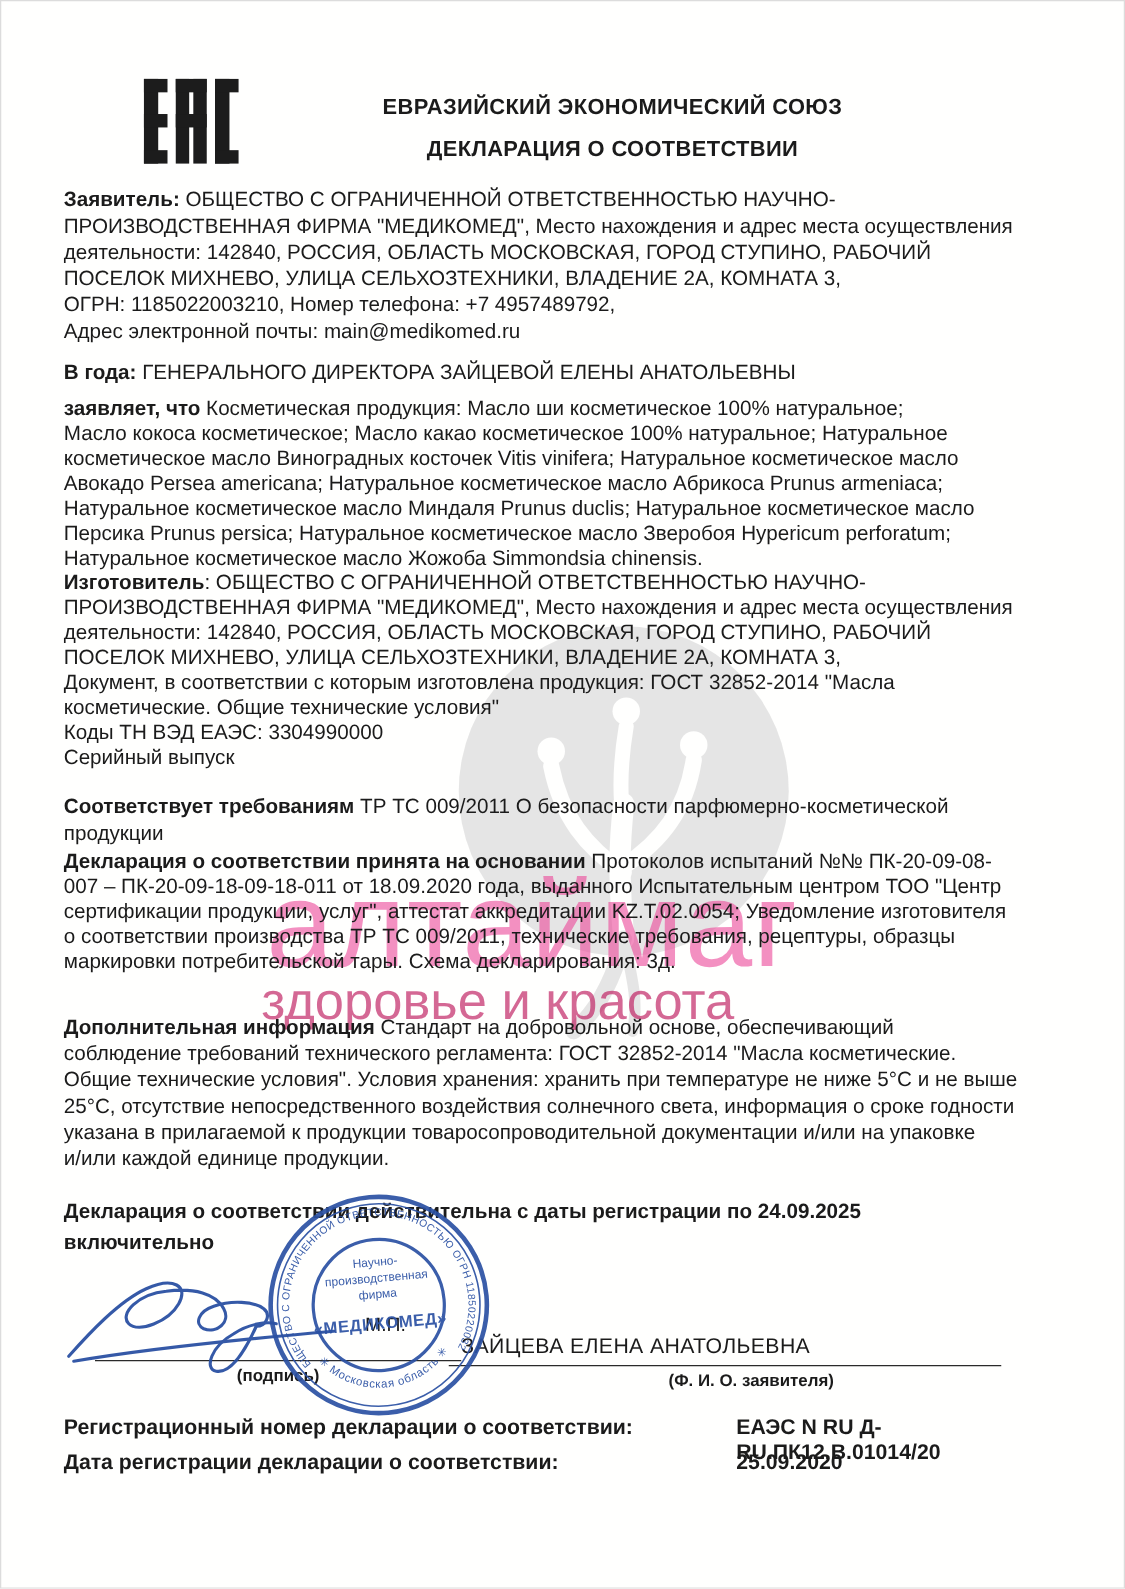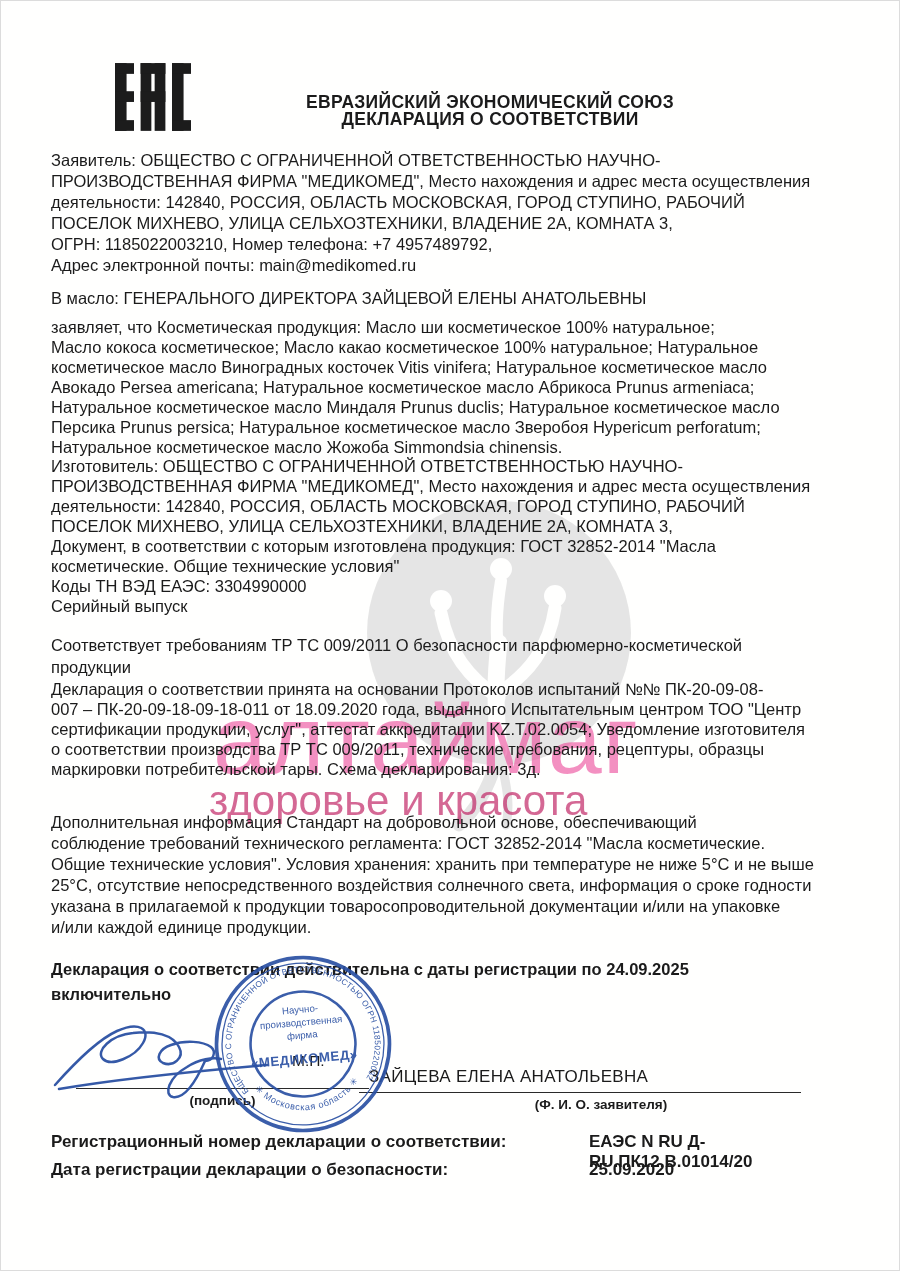--- a/index.html
+++ b/index.html
@@ -5,26 +5,26 @@
   html,body{margin:0;padding:0;background:#ffffff;}
   .page{
     position:relative;width:900px;height:1271px;background:#fffffe;
     border:1px solid #dcdcdc;box-sizing:border-box;overflow:hidden;
     font-family:"Liberation Sans", sans-serif;color:#1b1b1b;
   }
   
   .eac-logo{position:absolute;left:114px;top:54px;width:76px;height:84px;}
   .hdr{position:absolute;left:0;top:0;width:100%;box-sizing:border-box;padding-left:80px;
        text-align:center;font-weight:bold;font-size:17.5px;letter-spacing:.3px;}
-  .hdr1{top:91px;text-align:center;}
+  .hdr1{top:74px;text-align:center;}
   .hdr2{top:108px;}
   
   .block{position:absolute;left:50px;width:816px;font-size:16.5px;line-height:21px;z-index:2;}
   .block .txt{white-space:pre-line;text-align:right;}
-  .lead{font-weight:normal;}
+  .lead{font-weight:bold;}
   #sec-zayavitel{top:149px;}
   #sec-vlice{top:287px;}
   #sec-zayavlyaet{top:316px;line-height:20px;}
   #sec-izgotovitel{top:455px;line-height:20px;}
   #sec-sootv{top:633px;line-height:22px;}
   #sec-prinyata{top:678px;line-height:20px;}
   #sec-dopinfo{top:811px;line-height:21px;}
   #sec-validity{top:956px;line-height:25px;font-weight:bold;white-space:pre-line;}
   
   .wm{position:absolute;z-index:1;pointer-events:none;}
@@ -92,21 +92,21 @@
   <div class="wm wm-brand">алтаймаг</div>
   <div class="wm wm-tagline">здоровье и красота</div>
 
   <div class="block" id="sec-zayavitel"><span class="lead">Заявитель:</span><span class="txt"> ОБЩЕСТВО С ОГРАНИЧЕННОЙ ОТВЕТСТВЕННОСТЬЮ НАУЧНО-
 ПРОИЗВОДСТВЕННАЯ ФИРМА "МЕДИКОМЕД", Место нахождения и адрес места осуществления
 деятельности: 142840, РОССИЯ, ОБЛАСТЬ МОСКОВСКАЯ, ГОРОД СТУПИНО, РАБОЧИЙ
 ПОСЕЛОК МИХНЕВО, УЛИЦА СЕЛЬХОЗТЕХНИКИ, ВЛАДЕНИЕ 2А, КОМНАТА 3,
 ОГРН: 1185022003210, Номер телефона: +7 4957489792,
 Адрес электронной почты: main@medikomed.ru</span></div>
 
-  <div class="block" id="sec-vlice"><span class="lead">В масло:</span><span class="txt"> ГЕНЕРАЛЬНОГО ДИРЕКТОРА  ЗАЙЦЕВОЙ  ЕЛЕНЫ  АНАТОЛЬЕВНЫ</span></div>
+  <div class="block" id="sec-vlice"><span class="lead">В года:</span><span class="txt"> ГЕНЕРАЛЬНОГО ДИРЕКТОРА  ЗАЙЦЕВОЙ  ЕЛЕНЫ  АНАТОЛЬЕВНЫ</span></div>
 
   <div class="block" id="sec-zayavlyaet"><span class="lead">заявляет, что</span><span class="txt"> Косметическая продукция: Масло ши косметическое 100% натуральное;
 Масло кокоса косметическое; Масло какао косметическое 100% натуральное; Натуральное
 косметическое масло Виноградных косточек Vitis vinifera; Натуральное косметическое масло
 Авокадо Persea americana; Натуральное косметическое масло Абрикоса Prunus armeniaca;
 Натуральное косметическое масло Миндаля Prunus duclis; Натуральное косметическое масло
 Персика Prunus persica; Натуральное косметическое масло Зверобоя Hypericum perforatum;
 Натуральное косметическое масло Жожоба Simmondsia chinensis.</span></div>
 
   <div class="block" id="sec-izgotovitel"><span class="lead">Изготовитель</span><span class="txt">: ОБЩЕСТВО С ОГРАНИЧЕННОЙ ОТВЕТСТВЕННОСТЬЮ НАУЧНО-
@@ -171,17 +171,17 @@
   <div class="sig-line line-fio"></div>
   <div class="under-label lbl-podpis">(подпись)</div>
   <div class="under-label lbl-fio">(Ф. И. О. заявителя)</div>
   <div class="fio-name">ЗАЙЦЕВА ЕЛЕНА АНАТОЛЬЕВНА</div>
 
   <div class="reg-row" id="reg1">
     <span>Регистрационный номер декларации о соответствии:</span>
     <span class="val">ЕАЭС N RU Д-RU.ПК12.В.01014/20</span>
   </div>
   <div class="reg-row" id="reg2">
-    <span>Дата регистрации декларации о безопасности:</span>
+    <span>Дата регистрации декларации о соответствии:</span>
     <span class="val">25.09.2020</span>
   </div>
 
 </div>
 
 </body></html>

